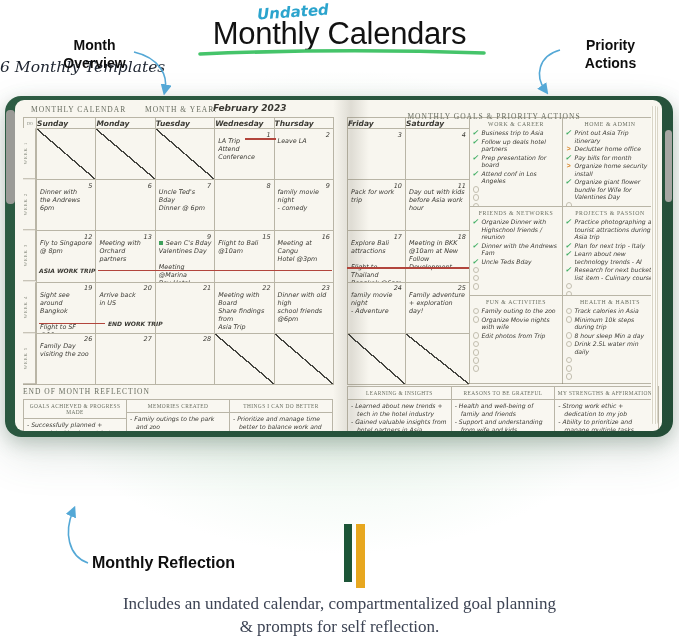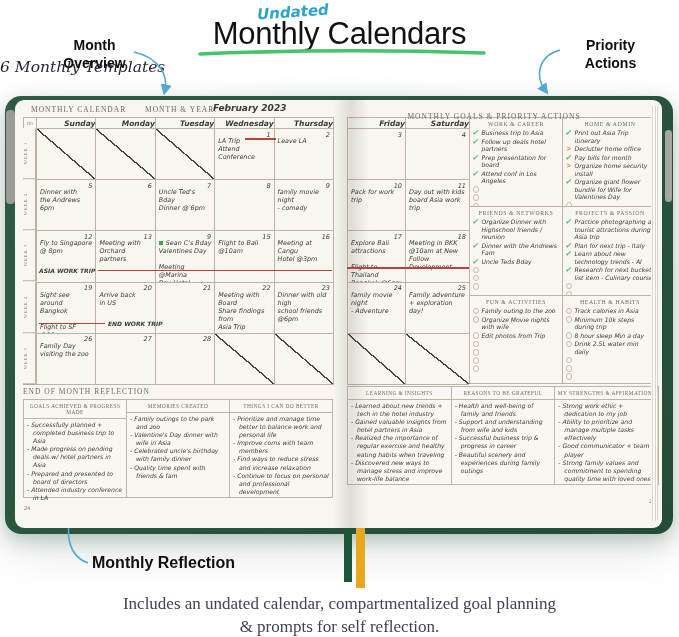--- a/index.html
+++ b/index.html
@@ -16,21 +16,21 @@
     font:italic 15.5px "DejaVu Serif",serif;color:#1d2430}
   .callout{position:absolute;font-weight:bold;color:#0e0e0e;white-space:pre-line;
     font-size:14px;line-height:1.3;text-align:center}
   .co-left{left:42px;top:36px;width:105px}
   .co-right{left:558px;top:36px;width:105px}
   .co-bottom{left:92px;top:553px;font-size:16px;text-align:left;white-space:nowrap}
   .arrows{position:absolute;left:0;top:0;pointer-events:none}
   .caption{position:absolute;left:0;right:0;top:593px;text-align:center;white-space:pre-line;
     font:17px "Liberation Serif",serif;color:#3d4454;line-height:1.35}
   
-  .book{position:absolute;left:5px;top:96px;width:668px;height:438px;border-radius:16px;
+  .book{position:absolute;left:5px;top:96px;width:668px;height:341px;border-radius:16px;
     background:linear-gradient(135deg,var(--cover_green,#2d5c43),#234d37);
     box-shadow:0 6px 18px rgba(70,100,80,.3),0 18px 44px rgba(70,100,80,.16)}
   .pages{position:absolute;left:10px;top:4px;right:11px;bottom:6px;border-radius:9px;
     background:var(--paper,#f8f6ef);z-index:1;overflow:hidden}
   .edgestack{position:absolute;top:6px;bottom:7px;right:4px;width:7px;z-index:1;border-radius:2px;
     background:repeating-linear-gradient(to right,#fbfaf4 0 1.5px,#d9d5c7 1.5px 2.5px)}
   .spine{position:absolute;left:318px;top:0;bottom:0;width:36px;
     background:linear-gradient(to right,rgba(90,85,70,0) 0%,rgba(90,85,70,.16) 50%,rgba(90,85,70,0) 100%)}
   .elastic{position:absolute;background:#9b9b97;border-radius:4px;z-index:2}
   .el-left{left:1px;top:14px;width:9px;height:94px}
@@ -49,21 +49,21 @@
   .ph{position:absolute;left:0;right:0;top:5px;height:14px}
   .ph .l1{position:absolute;left:14px}
   .ph .l2{position:absolute;left:128px}
   .ph .my{position:absolute;left:196px;top:-2px;font-size:9px;font-weight:bold}
   .ph-r{position:absolute;left:0;right:14px;top:5px;text-align:center}
   .calwrap{position:absolute;left:6px;top:17px;width:310px;height:267px}
   .cal{display:grid;width:100%;height:100%;grid-template-columns:13px repeat(5,1fr);
     grid-template-rows:11px repeat(5,1fr);border-right:1px solid var(--grid);border-bottom:1px solid var(--grid)}
   .cal>div,.fsgrid>div{border-left:1px solid var(--grid);border-top:1px solid var(--grid);min-width:0;overflow:hidden}
   .corner{font-family:"Liberation Serif",serif;font-size:4px;color:#81857a;text-align:center;line-height:11px}
-  .dh{font-size:7.5px;text-align:right;line-height:11px;font-weight:bold}
+  .dh{font-size:7.5px;text-align:left;line-height:11px;font-weight:bold}
   .wk{writing-mode:vertical-rl;transform:rotate(180deg);text-align:center;
     font-family:"Liberation Serif",serif;font-size:4.5px;letter-spacing:1px;color:#7d8174}
   .cell{position:relative}
   .num{position:absolute;top:1.5px;right:3px;font-size:6.5px}
   .note{display:block;padding:8px 2px 0 3px;font-size:6.4px;line-height:8px;white-space:pre-line}
   .note.ind{text-indent:7px}
   .cell[data-crossed="true"]::after{content:"";position:absolute;inset:0;
     background:linear-gradient(to top right,transparent calc(50% - .7px),#44443f calc(50% - .7px),#44443f calc(50% + .7px),transparent calc(50% + .7px))}
   .gsq{position:absolute;top:9.5px;left:3px;width:4px;height:4px;background:#3fa15c}
   .tline{height:1.5px;background:var(--line_red,#b2453c);flex:1}
@@ -345,21 +345,21 @@
                 <i class="num">4</i>
                 <i class="note"></i>
               </div>
             <div class="cell">
                 <i class="num">10</i>
                 <i class="note">Pack for work trip</i>
               </div>
             <div class="cell">
                 <i class="num">11</i>
                 <i class="note">Day out with kids
-board Asia work trip</i>
+before Asia work hour</i>
               </div>
             <div class="cell">
                 <i class="num">17</i>
                 <i class="note">Explore Bali
 attractions
 
 Flight to Thailand
 Bangkok @6pm</i>
               </div>
             <div class="cell">

